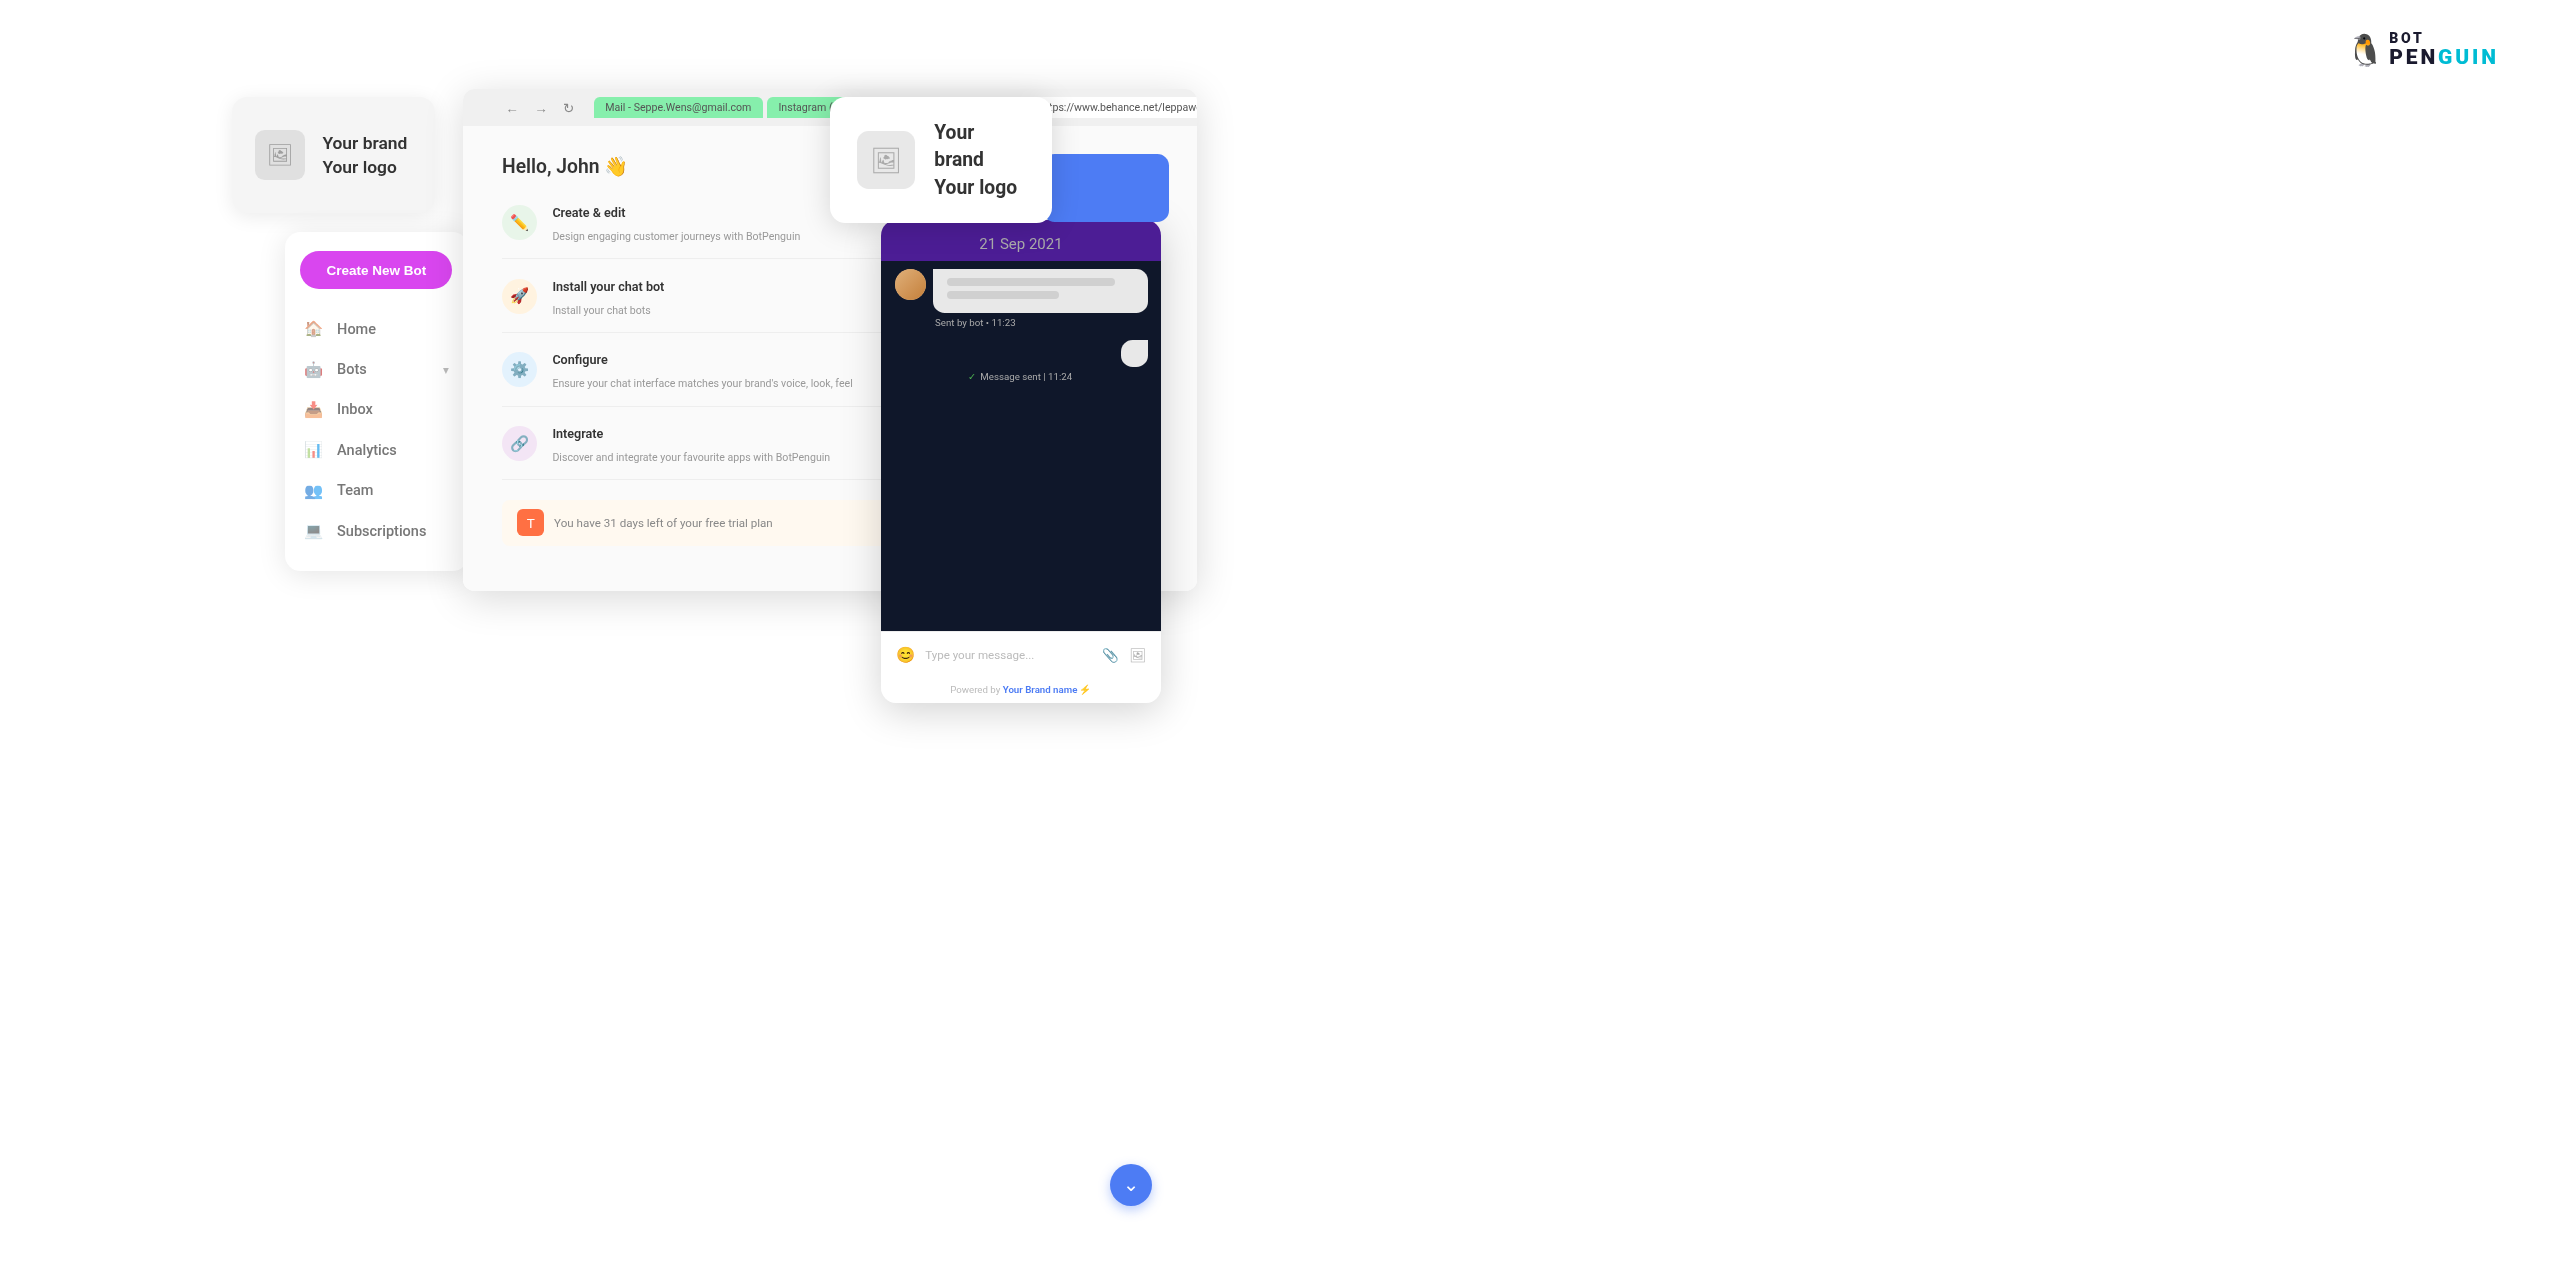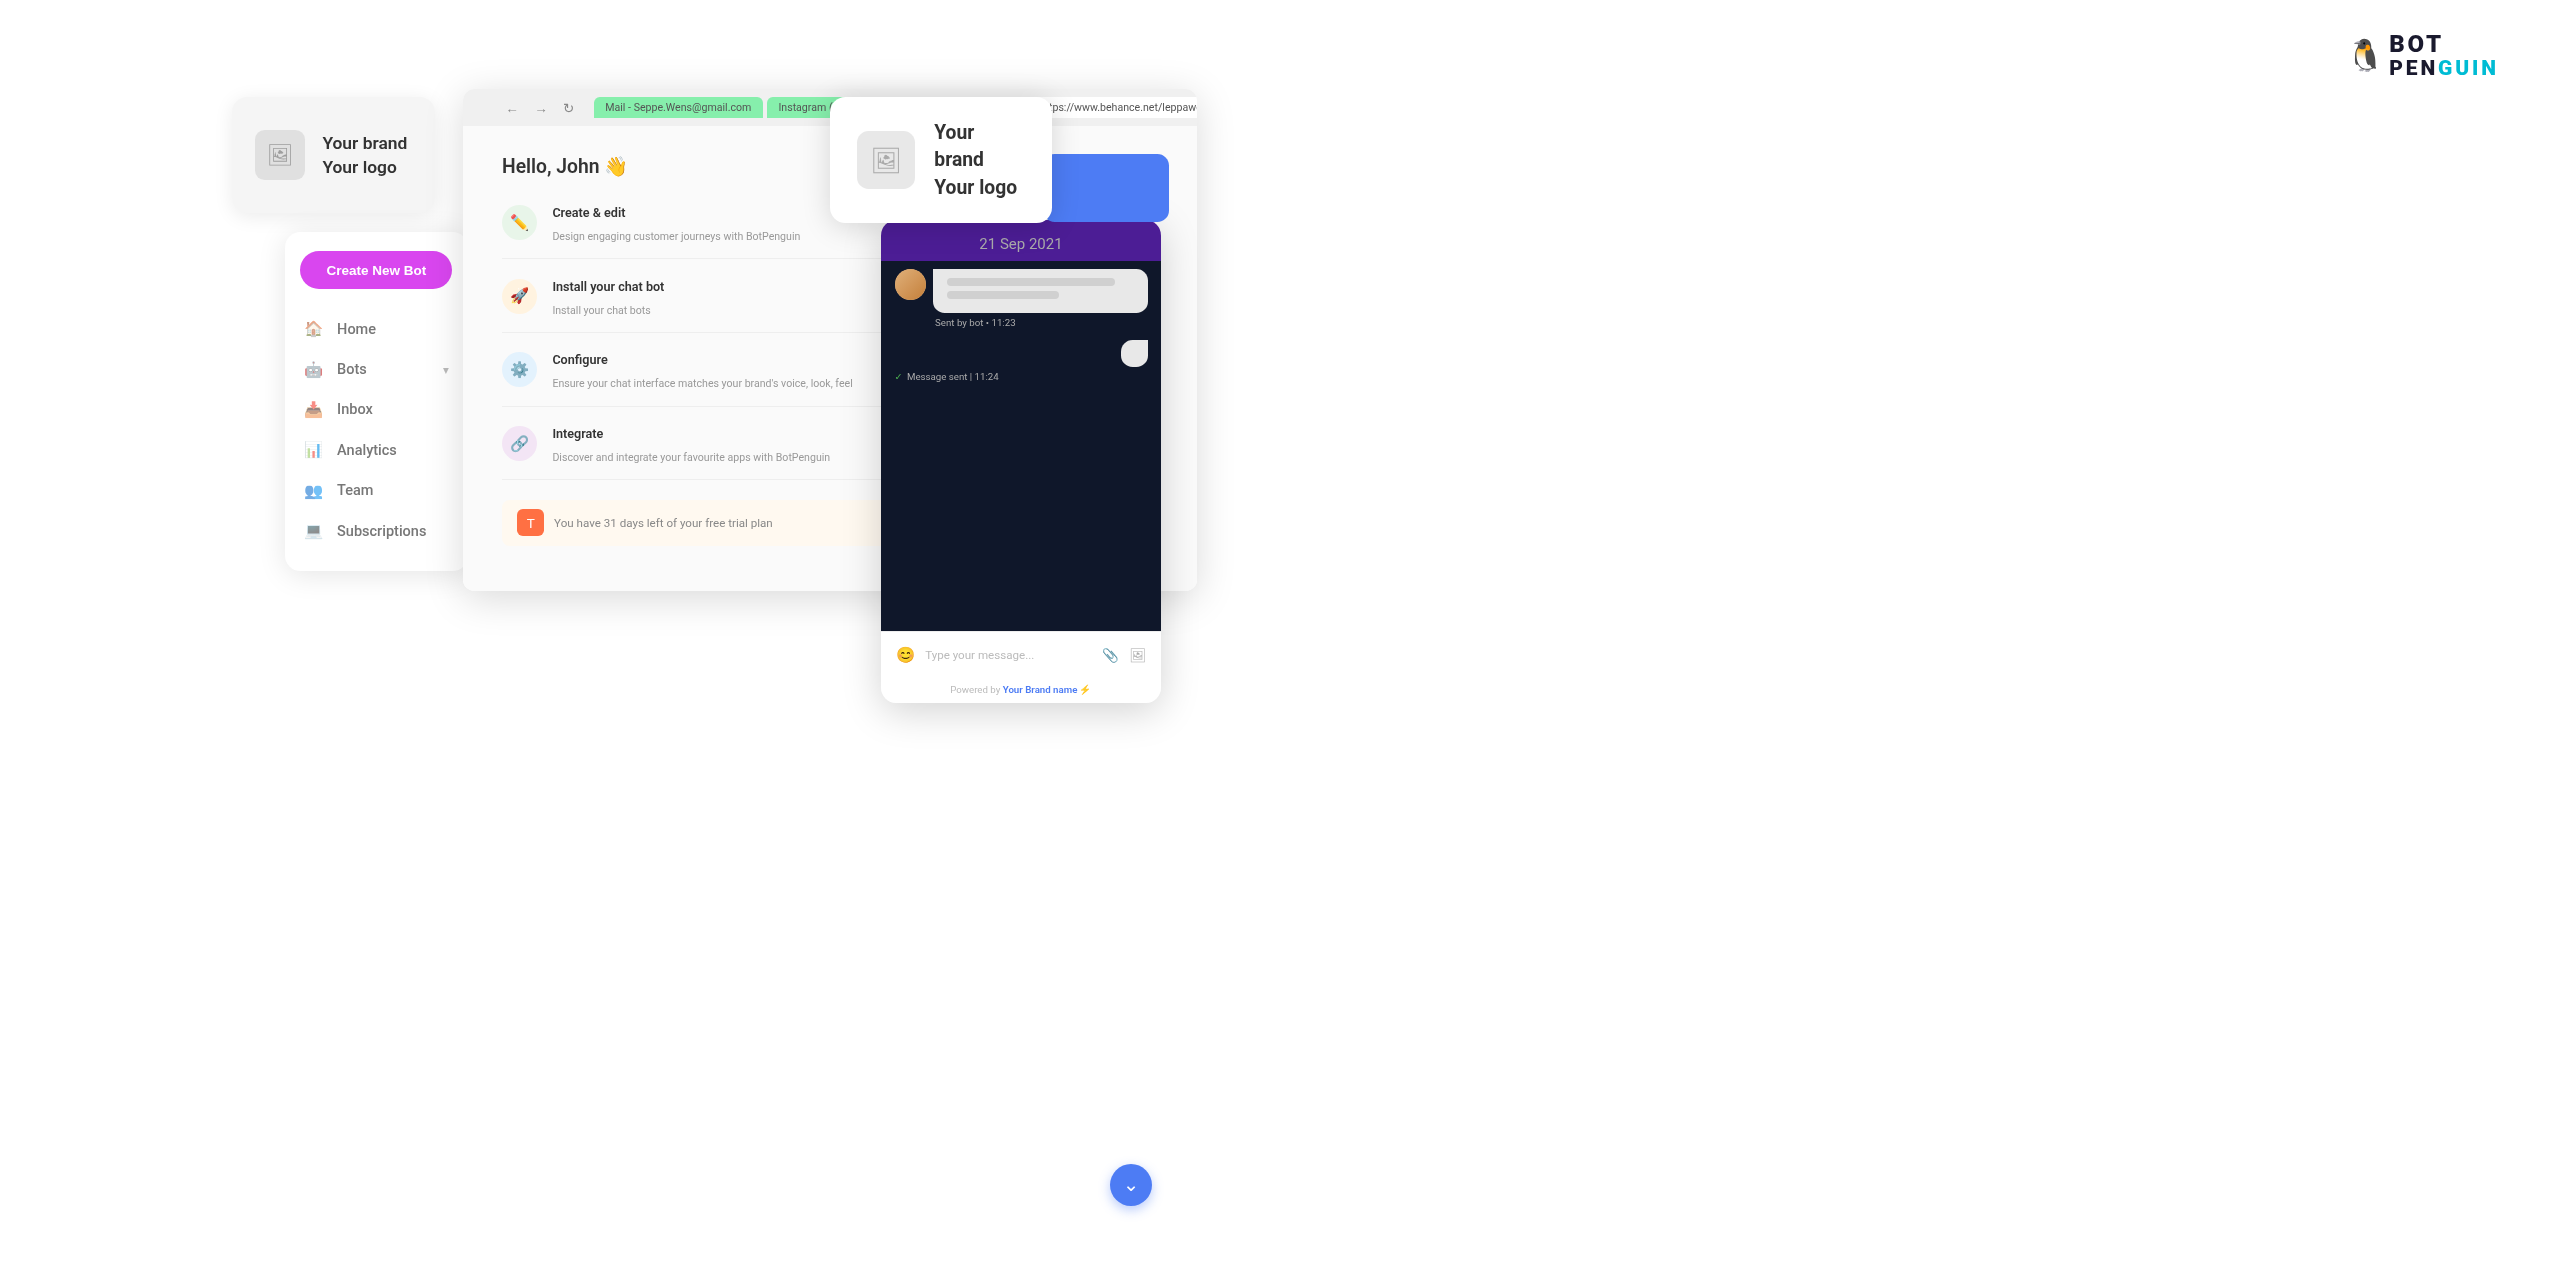--- a/index.html
+++ b/index.html
@@ -371,21 +371,21 @@
       max-width: 70%;
     }
     .chat-bubble-right-line {
       height: 7.7px;
       background: #d0d0d0;
       border-radius: 3.9px;
     }
     .chat-sent-meta {
       font-size: 9.7px;
       color: #aaa;
-      text-align: left;
+      text-align: center;
       margin-right: 1.9px;
     }
     .chat-sent-meta .check { color: #4caf50; margin-right: 1.9px; }
     .chat-input-area {
       background: #fff;
       padding: 11.6px 13.5px;
       display: flex;
       align-items: center;
       gap: 7.7px;
       border-top: 1px solid #eee;
@@ -439,21 +439,21 @@
       cursor: pointer;
       box-shadow: 0 3.9px 11.6px rgba(77,124,244,0.4);
     }
   </style>
 </head>
 <body>
 
 <div class="logo-area">
   <span style="font-size:31px;">🐧</span>
   <div>
-    <div style="font-size:24px; font-weight:900; letter-spacing:2.9px; color:#1a1a2e; line-height:1.1;">
+    <div style="font-size:14px; font-weight:900; letter-spacing:2.9px; color:#1a1a2e; line-height:1.1;">
       <span>BOT</span>
     </div>
     <div style="font-size:21px; font-weight:900; letter-spacing:2.9px; line-height:1.1;">
       <span style="color:#1a1a2e;">PEN</span><span style="color:#00bcd4;">GUIN</span>
     </div>
   </div>
 </div>
 
 <div class="brand-card-left">
   <div class="brand-logo-placeholder">

